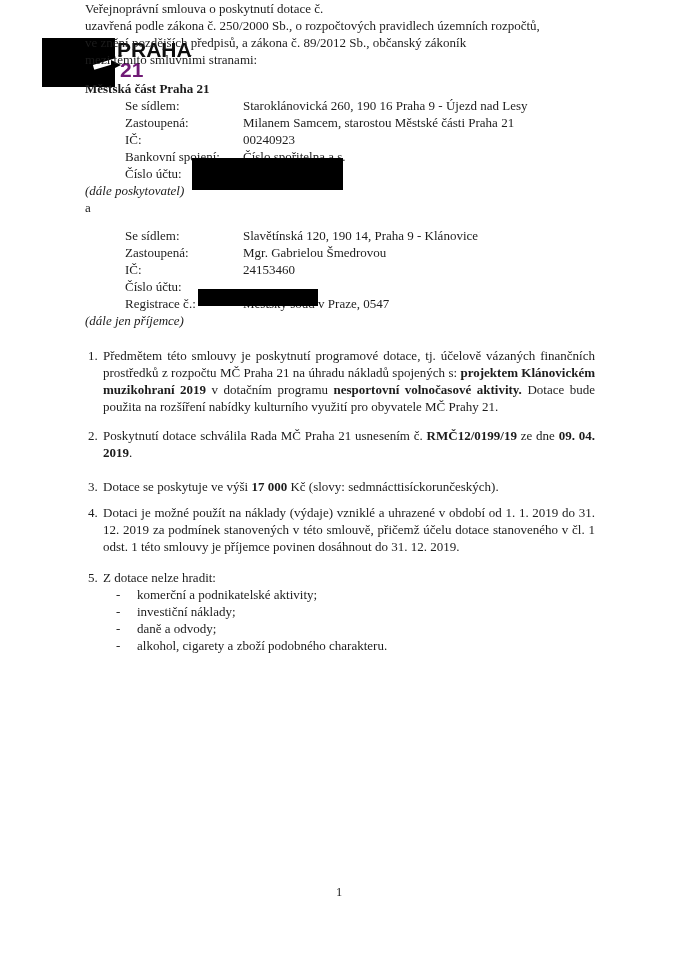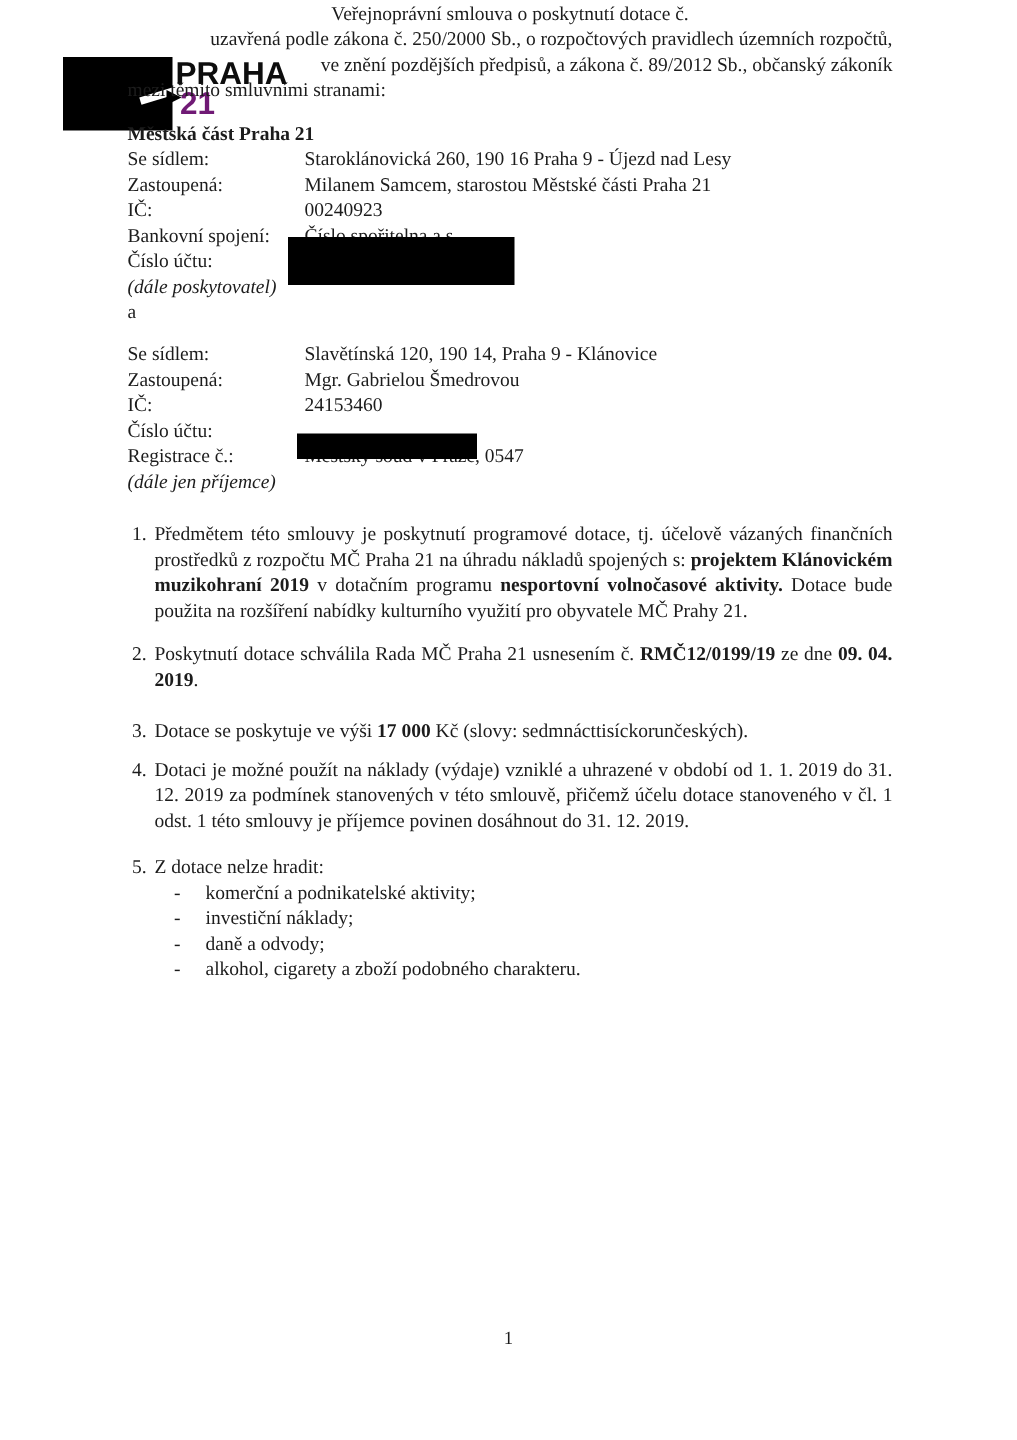--- a/index.html
+++ b/index.html
@@ -12,33 +12,33 @@
   .logo-cut{position:absolute;left:93px;top:61px;width:27px;height:5px;background:#fff;transform:rotate(-17deg);}
   .logo-tip{position:absolute;left:111px;top:60px;width:0;height:0;
     border-top:5px solid transparent;border-bottom:5px solid transparent;border-left:10px solid #000;}
   .logo-praha{position:absolute;left:117px;top:37px;font-family:"Liberation Sans",sans-serif;
     font-weight:bold;font-size:21px;line-height:25px;color:#0d0d0d;letter-spacing:0;}
   .logo-21{position:absolute;left:120px;top:59px;font-family:"Liberation Sans",sans-serif;
     font-weight:bold;font-size:21px;line-height:21px;color:#701a75;}
   
   .doc{position:absolute;left:85px;top:0;width:510px;}
   .doc p,.doc h1,.doc h2{margin:0;padding:0;font-size:13px;line-height:17px;font-weight:normal;}
-  .center{text-align:right;}
+  .center{text-align:left;}
   .b{font-weight:bold;}
   .i{font-style:italic;}
-  .title{margin-top:96px;font-weight:bold;text-align:center;font-size:13.5px;font-family:Liberation Serif, serif;}
+  .title{margin-top:96px;font-weight:bold;text-align:left;font-size:13.5px;font-family:Liberation Serif, serif;}
   .intro1{margin-top:15px;}
   .between{margin-top:14px;}
   
   .party{position:relative;}
   .party.p1{margin-top:12px;}
   .party.p2{margin-top:11px;}
   .party h2{font-weight:bold;}
   .row{display:flex;}
-  .row .lbl{width:118px;flex:0 0 118px;}
+  .row .lbl{width:118px;flex:0 0 118px;margin-left:40px;}
   .row .val{flex:1;}
   .redaction{position:absolute;background:#000;}
   .red1{top:78px;left:107px;width:151px;height:32px;}
   .red2{top:62px;left:113px;width:120px;height:17px;}
   .conj{margin-top:13px;}
   .art-h1{margin-top:19px;font-weight:bold;text-align:center;}
   .art-h2{font-weight:bold;text-align:center;}
   
   .clauses{margin-left:3px;}
   .clause{display:grid;grid-template-columns:15px 1fr;}

